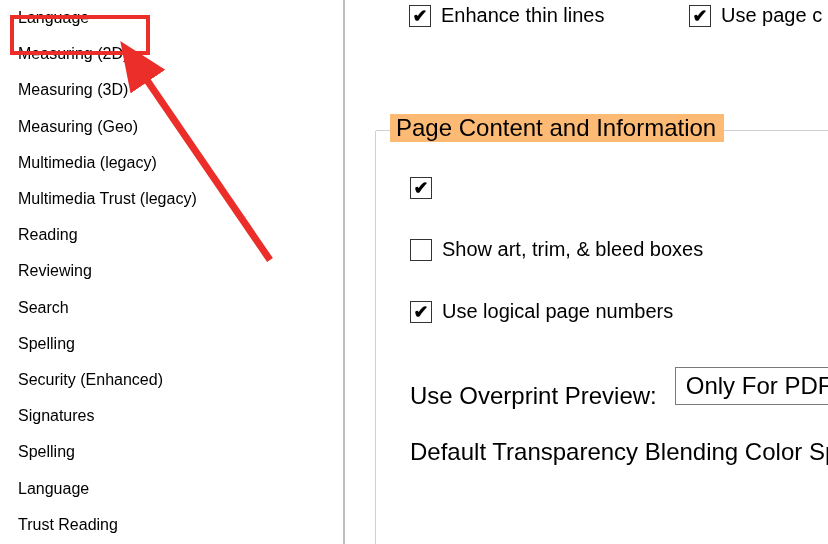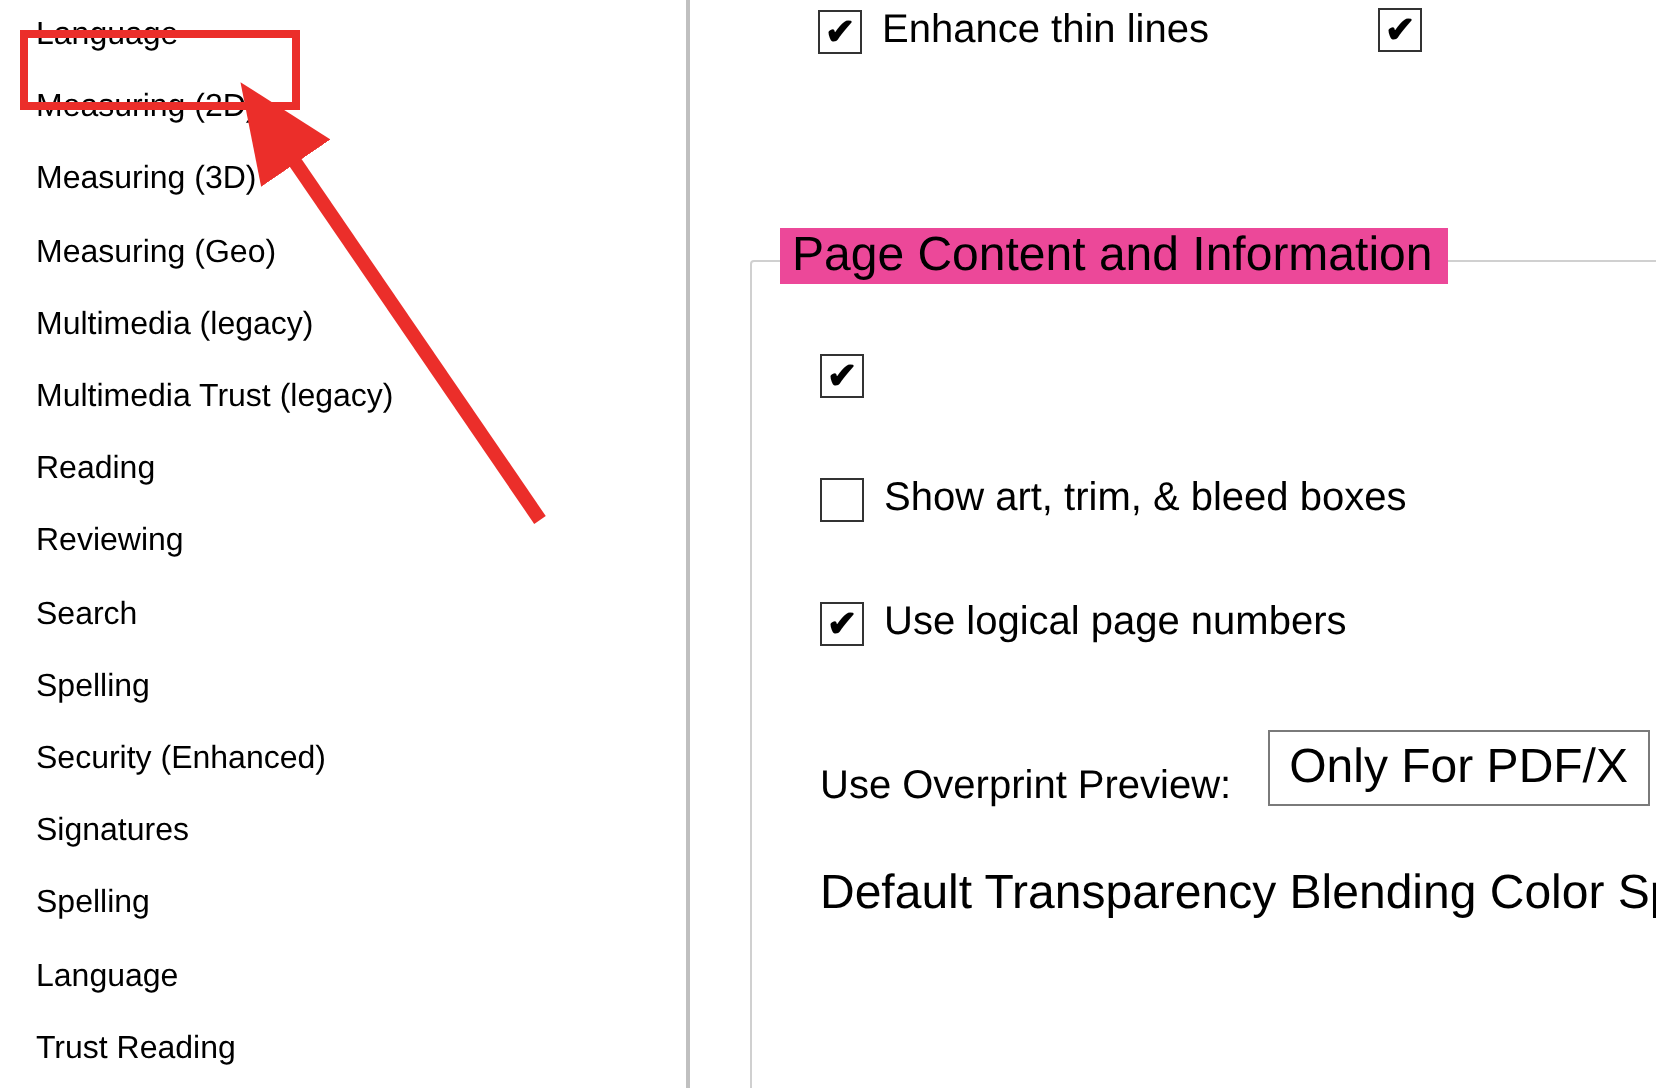--- a/index.html
+++ b/index.html
@@ -97,21 +97,21 @@
     right: -80px;
     bottom: -20px;
     border: 1px solid #d0d0d0;
     border-radius: 2px;
     box-sizing: border-box;
   }
   .legend {
     position: absolute;
     top: -17px;
     left: 14px;
-    background: #ec4899;
+    background: #fdba74;
     padding: 0 8px 0 6px;
     font-size: 24px;
     color: #000000;
   }
   .content {
     padding: 46px 22px 0px 34px;
   }
   .line {
     display: flex;
     align-items: center;
@@ -124,21 +124,21 @@
     align-items: center;
   }
 
   .label-row {
     display: flex;
     align-items: center;
     margin-top: 4px;
     margin-bottom: 28px;
   }
   .label-row .txt {
-    font-size: 20px;
+    font-size: 24px;
     margin-top: 20px;
   }
   .dd {
     margin-left: 18px;
     border: 1px solid #7a7a7a;
     padding: 1px 10px;
     height: 34px;
     display: inline-flex;
     align-items: center;
     font-size: 24px;
@@ -194,20 +194,21 @@
               <span class="tick">✔</span>
             </span>
           <span class="cb-label">Enhance thin lines</span>
         </div>
       </div>
       <div class="row" style="position:absolute; left:342px; top:4px;">
         <div class="check">
           <span class="box-wrap">
               <span class="tick">✔</span>
             </span>
+          <span class="cb-label">Use page c</span>
         </div>
       </div>
     </div>
 
     <div class="fieldset">
       <div class="legend">Page Content and Information</div>
 
       <div class="content">
         <div class="line">
           <div class="left-chk check">

